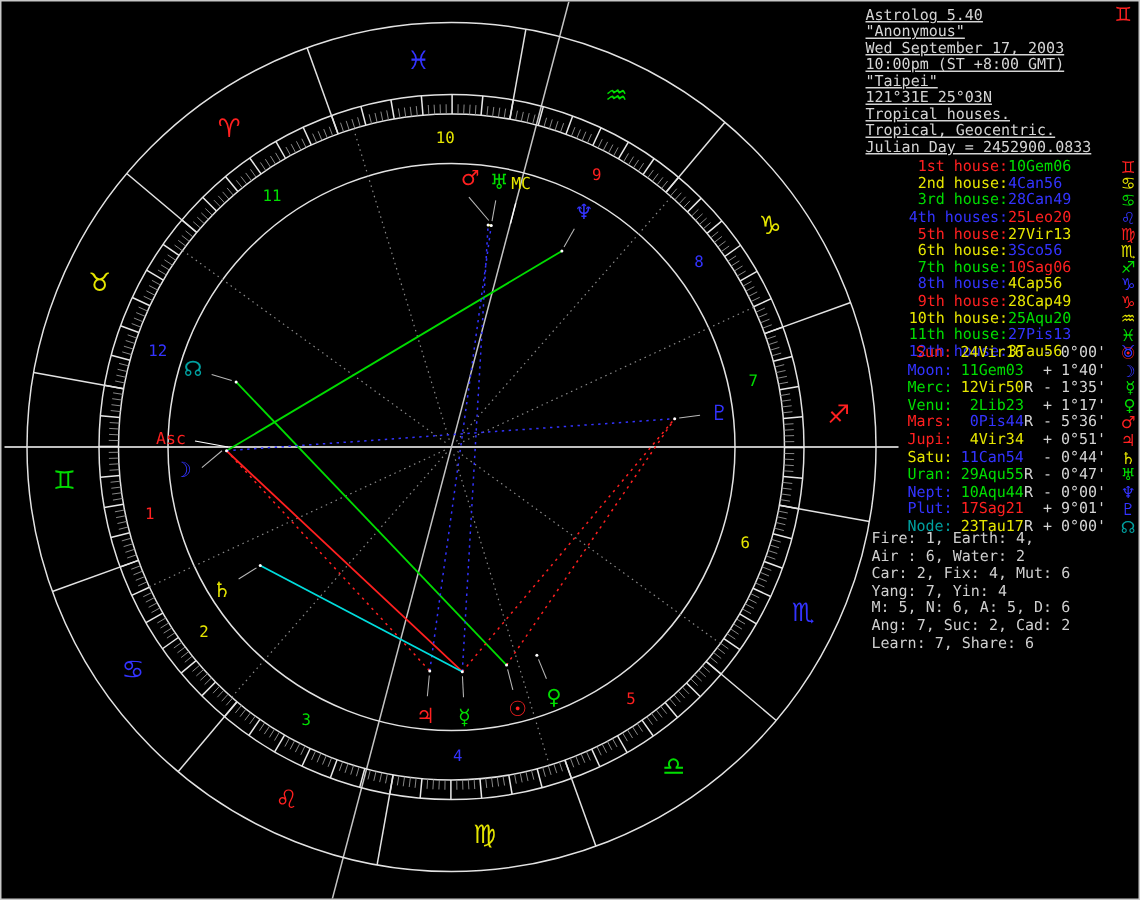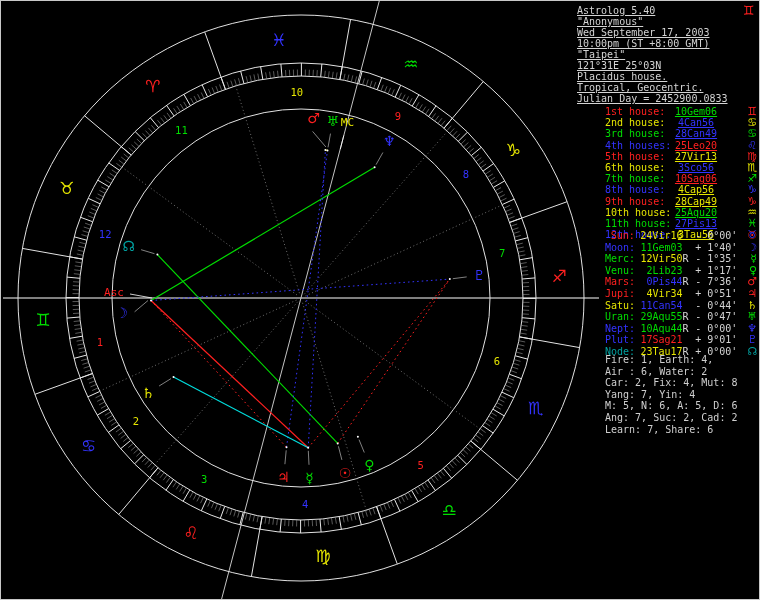--- a/index.html
+++ b/index.html
@@ -5,31 +5,31 @@
   html,body{margin:0;padding:0;background:#222;}
   #screen{
     position:relative;width:760px;height:600px;background:#000;
     box-sizing:border-box;border:1px solid #c8c8c8;overflow:hidden;
     font-family:"DejaVu Sans Mono",monospace;
   }
   #wheel{position:absolute;left:0;top:0;}
   .sideline{position:absolute;left:576px;white-space:pre;font-size:10px;line-height:11px;color:#d4d4d4;text-decoration:underline;}
   #houses{position:absolute;left:604px;top:105px;width:152px;}
   .hrow{display:flex;height:11.2px;font-size:10px;line-height:11.2px;white-space:pre;}
-  .hl{display:inline-block;width:67px;}
-  .hv{display:inline-block;width:48px;text-align:center;text-decoration:underline;}
+  .hl{display:inline-block;width:67px;text-align:right;}
+  .hv{display:inline-block;width:48px;text-align:left;}
   .hg{display:inline-block;margin-left:auto;width:16px;text-align:right;font-family:"DejaVu Sans",sans-serif;font-size:11px;}
   #planets{position:absolute;left:604px;top:229px;width:152px;}
   .prow{display:flex;height:11.6px;font-size:10px;line-height:11.6px;white-space:pre;}
   .pn{display:inline-block;width:30px;text-align:right;}
   .pv{display:inline-block;width:48px;text-align:right;}
   .pr{display:inline-block;width:7px;color:#d4d4d4;}
   .pd{display:inline-block;width:54px;text-align:center;color:#d4d4d4;}
   .pg{display:inline-block;margin-left:auto;width:14px;text-align:right;font-family:"DejaVu Sans",sans-serif;font-size:11px;}
-  #stats{position:absolute;left:604px;top:353px;text-decoration:underline;}
+  #stats{position:absolute;left:580px;top:353px;text-decoration:underline;}
   .srow{font-size:10px;line-height:11.6px;white-space:pre;color:#cfcfcf;}
   #corner-glyph{position:absolute;left:742px;top:2px;font-family:"DejaVu Sans",sans-serif;font-size:13px;}
 </style>
 </head>
 <body>
 
 <div id="screen">
   <svg id="wheel" width="600" height="600" viewBox="0 0 600 600">
       <line x1="2.0" y1="297.0" x2="598.0" y2="297.0" stroke="#ffffff" stroke-width="1"></line>
       <line x1="379.5" y1="-4.7" x2="218.9" y2="604.5" stroke="#c4c4c4" stroke-width="1"></line>
@@ -491,21 +491,21 @@
       <text x="113" y="295" text-anchor="middle" font-family="DejaVu Sans Mono" font-size="11" fill="#ff2020">Asc</text>
     </svg>
 
   <div id="header-block">
     <div class="sideline" style="top:4px">Astrolog 5.40</div>
     <div class="sideline" style="top:15px">"Anonymous"</div>
     <div class="sideline" style="top:26px">Wed September 17, 2003</div>
     <div class="sideline" style="top:37px">10:00pm (ST +8:00 GMT)</div>
     <div class="sideline" style="top:48px">"Taipei"</div>
     <div class="sideline" style="top:59px">121°31E 25°03N</div>
-    <div class="sideline" style="top:70px">Placidus house.</div>
+    <div class="sideline" style="top:70px">Tropical houses.</div>
     <div class="sideline" style="top:81px">Tropical, Geocentric.</div>
     <div class="sideline" style="top:92px">Julian Day = 2452900.0833</div>
   </div>
 
   <div id="corner-glyph" style="color: rgb(255, 32, 32);">♊</div>
 
   <div id="houses">
       <div class="hrow"><span class="hl" style="color:#ff2020">1st house:</span><span class="hv" style="color:#00dd00">10Gem06</span><span class="hg" style="color:#ff2020">♊</span></div>
       <div class="hrow"><span class="hl" style="color:#e6e600">2nd house:</span><span class="hv" style="color:#3333ff">4Can56</span><span class="hg" style="color:#e6e600">♋</span></div>
       <div class="hrow"><span class="hl" style="color:#00dd00">3rd house:</span><span class="hv" style="color:#3333ff">28Can49</span><span class="hg" style="color:#00dd00">♋</span></div>
@@ -517,31 +517,31 @@
       <div class="hrow"><span class="hl" style="color:#ff2020">9th house:</span><span class="hv" style="color:#e6e600">28Cap49</span><span class="hg" style="color:#ff2020">♑</span></div>
       <div class="hrow"><span class="hl" style="color:#e6e600">10th house:</span><span class="hv" style="color:#00dd00">25Aqu20</span><span class="hg" style="color:#e6e600">♒</span></div>
       <div class="hrow"><span class="hl" style="color:#00dd00">11th house:</span><span class="hv" style="color:#3333ff">27Pis13</span><span class="hg" style="color:#00dd00">♓</span></div>
       <div class="hrow"><span class="hl" style="color:#3333ff">12th house:</span><span class="hv" style="color:#e6e600">3Tau56</span><span class="hg" style="color:#3333ff">♉</span></div>
     </div>
   <div id="planets">
       <div class="prow"><span class="pn" style="color:#ff2020">Sun:</span><span class="pv" style="color:#e6e600">24Vir16</span><span class="pr"></span><span class="pd">- 0°00'</span><span class="pg" style="color:#ff2020">☉</span></div>
       <div class="prow"><span class="pn" style="color:#3333ff">Moon:</span><span class="pv" style="color:#00dd00">11Gem03</span><span class="pr"></span><span class="pd">+ 1°40'</span><span class="pg" style="color:#3333ff">☽</span></div>
       <div class="prow"><span class="pn" style="color:#00dd00">Merc:</span><span class="pv" style="color:#e6e600">12Vir50</span><span class="pr">R</span><span class="pd">- 1°35'</span><span class="pg" style="color:#00dd00">☿</span></div>
       <div class="prow"><span class="pn" style="color:#00dd00">Venu:</span><span class="pv" style="color:#00dd00">2Lib23</span><span class="pr"></span><span class="pd">+ 1°17'</span><span class="pg" style="color:#00dd00">♀</span></div>
-      <div class="prow"><span class="pn" style="color:#ff2020">Mars:</span><span class="pv" style="color:#3333ff">0Pis44</span><span class="pr">R</span><span class="pd">- 7°36'</span><span class="pg" style="color:#ff2020">♂</span></div>
+      <div class="prow"><span class="pn" style="color:#ff2020">Mars:</span><span class="pv" style="color:#3333ff">0Pis44</span><span class="pr">R</span><span class="pd">- 5°36'</span><span class="pg" style="color:#ff2020">♂</span></div>
       <div class="prow"><span class="pn" style="color:#ff2020">Jupi:</span><span class="pv" style="color:#e6e600">4Vir34</span><span class="pr"></span><span class="pd">+ 0°51'</span><span class="pg" style="color:#ff2020">♃</span></div>
       <div class="prow"><span class="pn" style="color:#e6e600">Satu:</span><span class="pv" style="color:#3333ff">11Can54</span><span class="pr"></span><span class="pd">- 0°44'</span><span class="pg" style="color:#e6e600">♄</span></div>
       <div class="prow"><span class="pn" style="color:#00dd00">Uran:</span><span class="pv" style="color:#00dd00">29Aqu55</span><span class="pr">R</span><span class="pd">- 0°47'</span><span class="pg" style="color:#00dd00">♅</span></div>
       <div class="prow"><span class="pn" style="color:#3333ff">Nept:</span><span class="pv" style="color:#00dd00">10Aqu44</span><span class="pr">R</span><span class="pd">- 0°00'</span><span class="pg" style="color:#3333ff">♆</span></div>
       <div class="prow"><span class="pn" style="color:#3333ff">Plut:</span><span class="pv" style="color:#ff2020">17Sag21</span><span class="pr"></span><span class="pd">+ 9°01'</span><span class="pg" style="color:#3333ff">♇</span></div>
       <div class="prow"><span class="pn" style="color:#00a0a0">Node:</span><span class="pv" style="color:#e6e600">23Tau17</span><span class="pr">R</span><span class="pd">+ 0°00'</span><span class="pg" style="color:#00a0a0">☊</span></div>
     </div>
 
   <div id="stats">
     <div class="srow">Fire: 1, Earth: 4,</div>
     <div class="srow">Air : 6, Water: 2</div>
-    <div class="srow">Car: 2, Fix: 4, Mut: 8</div>
+    <div class="srow">Car: 2, Fix: 4, Mut: 6</div>
     <div class="srow">Yang: 7, Yin: 4</div>
     <div class="srow">M: 5, N: 6, A: 5, D: 6</div>
     <div class="srow">Ang: 7, Suc: 2, Cad: 2</div>
     <div class="srow">Learn: 7, Share: 6</div>
   </div>
 </div>
 
 </body></html>

